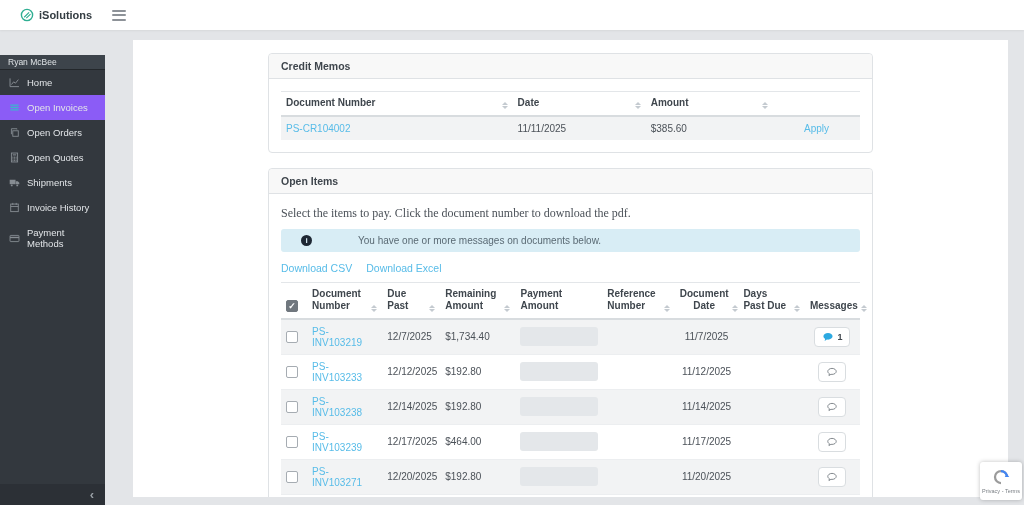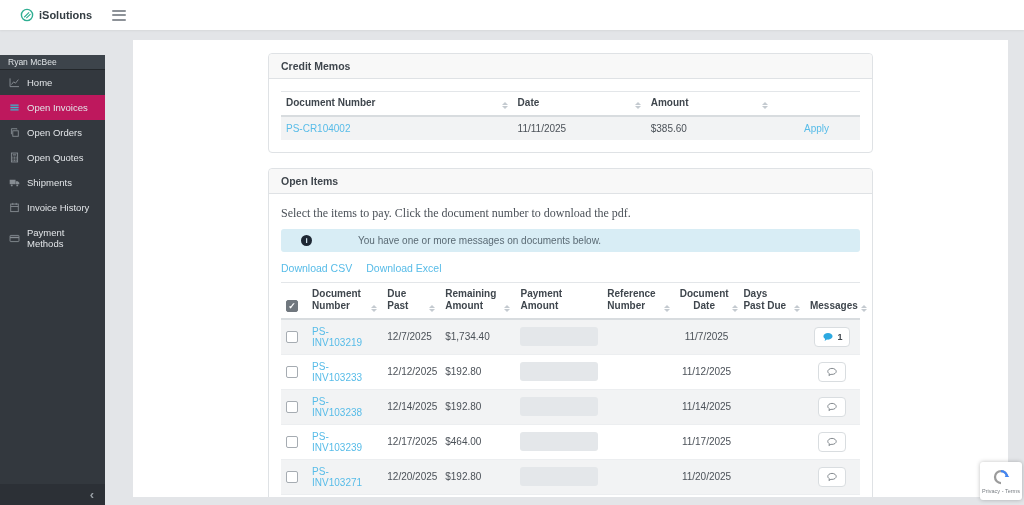--- a/index.html
+++ b/index.html
@@ -34,21 +34,21 @@
     font-size: 8.5px; color: #dfe3e6; background: #3d444b;
     border-bottom: 1px solid #23272b;
   }
   .nav-item {
     display: flex; align-items: center; gap: 7px;
     padding: 7px 9px; cursor: pointer; text-decoration: none;
     color: #e2e5e8; font-size: 9.5px;
   }
   .nav-item .nav-icon { width: 11px; height: 11px; color: #878d93; display: inline-flex; flex: none; }
   .nav-item .nav-icon svg { width: 11px; height: 11px; }
-  .nav-item.active { background: #be185d; }
+  .nav-item.active { background: #8b5cf6; }
   .nav-item.active .nav-icon { color: #3cb5cd; }
   .sidebar-footer {
     position: absolute; bottom: 0; left: 0; right: 0; height: 21px;
     background: #2c3036; display: flex; justify-content: flex-end; align-items: center;
     padding-right: 11px;
   }
   .collapse-btn { color: #9aa0a6; font-size: 13px; font-weight: bold; cursor: pointer; line-height: 1; }
 
   
   .main { position: absolute; top: 30px; left: 105px; right: 0; bottom: 0; }

